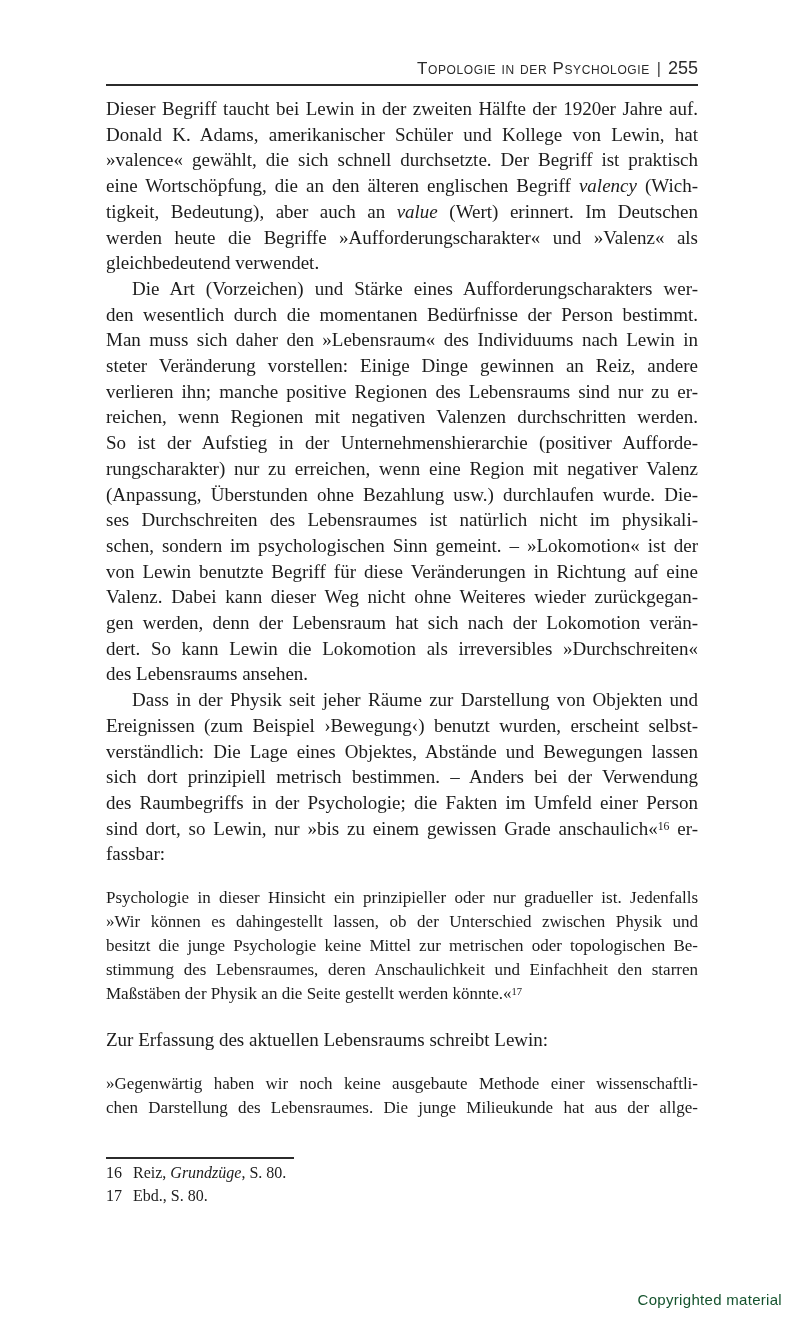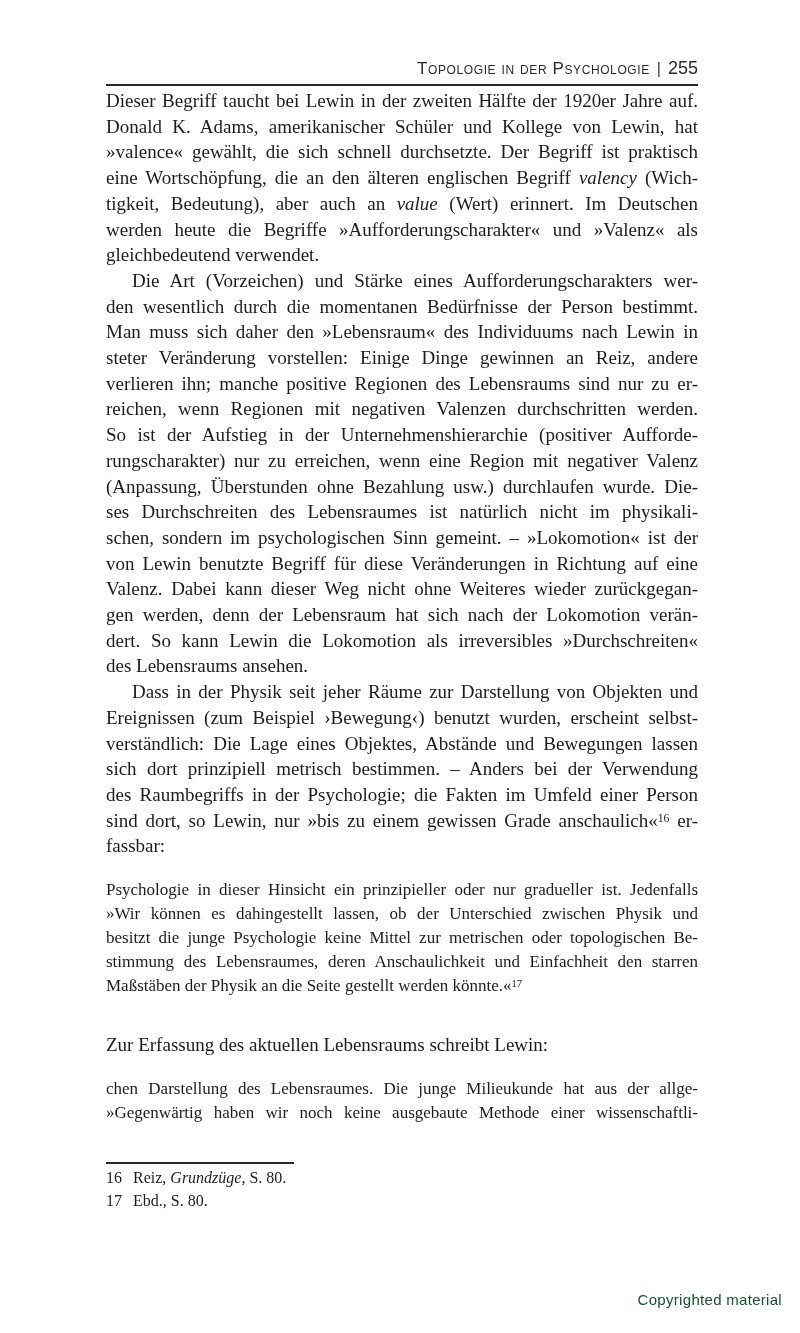--- a/index.html
+++ b/index.html
@@ -41,21 +41,21 @@
     left: 106px;
     top: 84px;
     width: 592px;
     height: 2px;
     background: #2b2b2b;
   }
   
   .text-column {
     position: absolute;
     left: 106px;
-    top: 88px;
+    top: 96px;
     width: 592px;
   }
   .block.body {
     font-size: 19px;
     line-height: 25.7px;
   }
   .block.quote {
     font-size: 17px;
     line-height: 24px;
   }
@@ -154,26 +154,26 @@
           <div class="line"><span>sind dort, so Lewin, nur »bis zu einem gewissen Grade anschaulich«</span><span class="sup">16</span><span> er-</span></div>
           <div class="line last"><span>fassbar:</span></div>
         </div>
         <div class="block quote" style="margin-top: 19px;">
           <div class="line"><span>Psychologie in dieser Hinsicht ein prinzipieller oder nur gradueller ist. Jedenfalls</span></div>
           <div class="line"><span>»Wir können es dahingestellt lassen, ob der Unterschied zwischen Physik und</span></div>
           <div class="line"><span>besitzt die junge Psychologie keine Mittel zur metrischen oder topologischen Be-</span></div>
           <div class="line"><span>stimmung des Lebensraumes, deren Anschaulichkeit und Einfachheit den starren</span></div>
           <div class="line last"><span>Maßstäben der Physik an die Seite gestellt werden könnte.«</span><span class="sup">17</span></div>
         </div>
-        <div class="block body" style="margin-top: 34px;">
+        <div class="block body" style="margin-top: 21px;">
           <div class="line last"><span>Zur Erfassung des aktuellen Lebensraums schreibt Lewin:</span></div>
         </div>
         <div class="block quote" style="margin-top: 19px;">
+          <div class="line"><span>»Gegenwärtig haben wir noch keine ausgebaute Methode einer wissenschaftli-</span></div>
           <div class="line"><span>chen Darstellung des Lebensraumes. Die junge Milieukunde hat aus der allge-</span></div>
-          <div class="line"><span>»Gegenwärtig haben wir noch keine ausgebaute Methode einer wissenschaftli-</span></div>
         </div>
       </div>
 
     <div class="footnotes">
       <div class="fn-rule"></div>
       <div>
           <div class="footnote"><span class="fn-num">16</span><span><span>Reiz, </span><span class="it">Grundzüge</span><span>, S. 80.</span></span></div>
           <div class="footnote"><span class="fn-num">17</span><span><span>Ebd., S. 80.</span></span></div>
         </div>
     </div>

